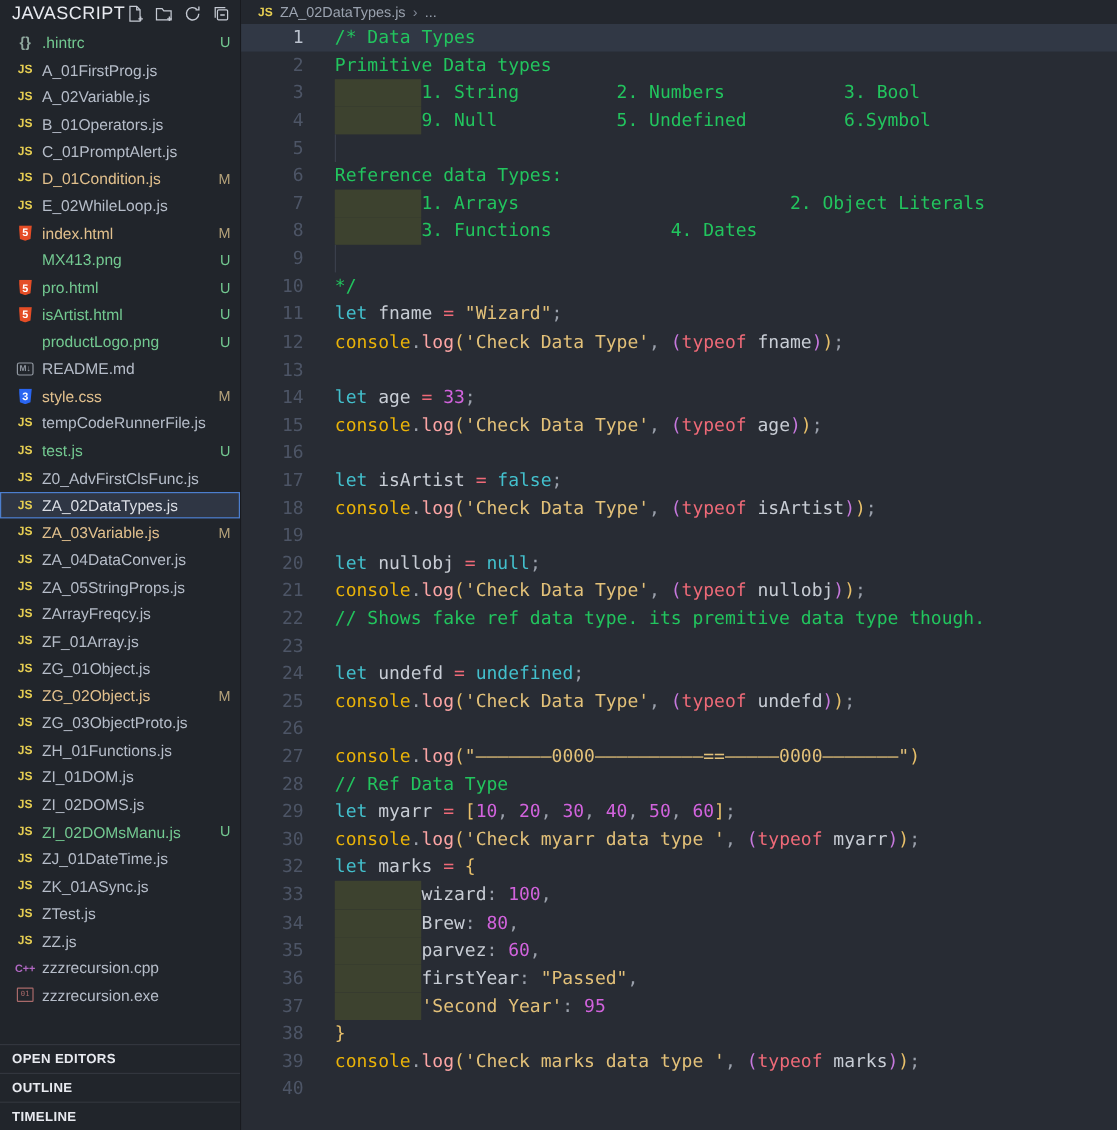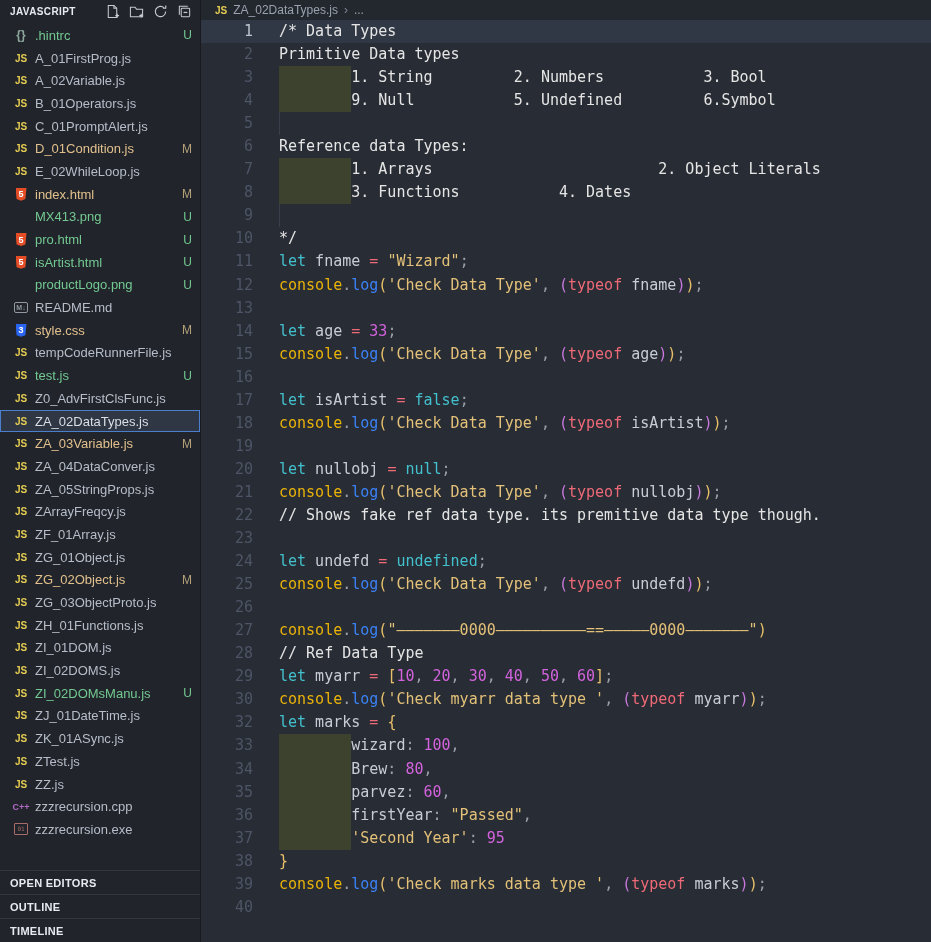--- a/index.html
+++ b/index.html
@@ -2,21 +2,21 @@
 <html><head>
 <meta charset="utf-8">
 <style>
   html,body{margin:0;padding:0;}
   body{width:931px;height:942px;background:#282c34;overflow:hidden;font-family:"Liberation Sans",sans-serif;}
   .app{display:flex;width:931px;height:942px;}
 
   
   .sidebar{width:201px;flex:none;background:#21252b;border-right:1px solid #181a1f;display:flex;flex-direction:column;box-sizing:border-box;}
   .sb-header{height:22px;flex:none;display:flex;align-items:center;padding:0 8px 0 10px;}
-  .sb-title{font-size:10px;font-weight:bold;color:#e8eaf0;letter-spacing:.4px;}
+  .sb-title{font-size:15px;font-weight:normal;color:#e8eaf0;letter-spacing:.4px;}
   .sb-tools{margin-left:auto;display:flex;gap:9px;align-items:center;}
   .tool{width:15px;height:15px;color:#c5cad3;cursor:pointer;}
   .tool svg{width:15px;height:15px;display:block;}
 
   .file-list{flex:1;overflow:hidden;padding-top:2px;}
   .frow{height:22.7px;display:flex;align-items:center;padding:0 8px 0 12px;font-size:13px;color:#b6bdc9;box-sizing:border-box;cursor:pointer;}
   .frow.modified{color:#e2c08d;}
   .frow.untracked{color:#73c991;}
   .frow.selected{background:#2f3644;outline:1px solid #4c7ece;outline-offset:-1px;color:#dbdee5;}
   .ficon{width:18px;flex:none;display:flex;justify-content:center;align-items:center;margin-right:5px;}
@@ -45,27 +45,27 @@
   .code-area{flex:1;font-family:"DejaVu Sans Mono",monospace;font-size:15px;}
   .cline{display:flex;height:23.05px;align-items:stretch;white-space:pre;box-sizing:border-box;}
   .cline.current{background:#313845;}
   .lnum{width:52px;flex:none;text-align:right;color:#4d5566;line-height:23.05px;}
   .cline.current .lnum{color:#bcc3cf;}
   .ltext{position:relative;flex:1;padding-left:26px;line-height:23.05px;display:flex;align-items:stretch;}
   .ltext .tk{line-height:23.05px;}
   .indent-block{display:inline-block;align-self:stretch;background:#3d422f;}
   .cline.guide .ltext::before{content:"";position:absolute;left:26px;top:0;bottom:0;border-left:1px solid #3a3f4b;}
 
-  .tk-cmt{color:#e5e5e5;}
+  .tk-cmt{color:#22c55e;}
   .tk-kw{color:#43c0cd;}
   .tk-var{color:#c8cdd5;}
   .tk-op{color:#ef6a78;}
   .tk-str{color:#e3c179;}
   .tk-obj{color:#eab308;}
-  .tk-fn{color:#3b82f6;}
+  .tk-fn{color:#fca5a5;}
   .tk-p{color:#9aa0ab;}
   .tk-num{color:#d263dd;}
   .tk-b1{color:#e8c06a;}
   .tk-b2{color:#c678dd;}
 </style>
 </head>
 <body>
 
 <div class="app">
 

